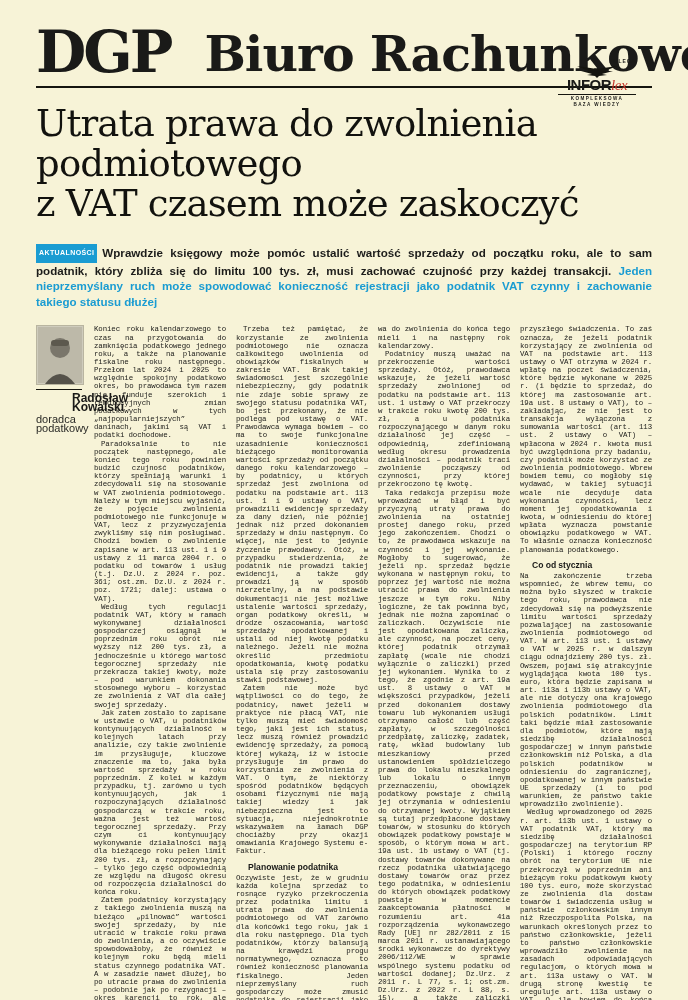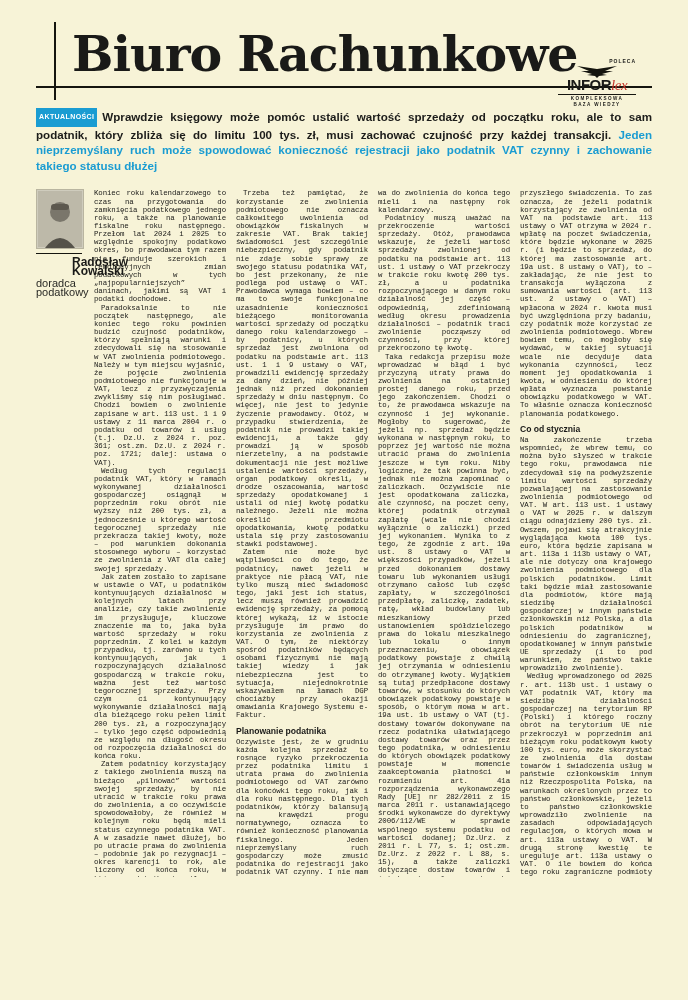--- a/index.html
+++ b/index.html
@@ -45,21 +45,21 @@
   .photo{width:46px;height:58px;border:1px solid #b9b5a0;background:#d8d5c6;display:block;}
   .author-rule{border-bottom:1.5px solid #15150f;width:46px;margin:4px 0 4px;}
   .author-name{font-size:12px;font-weight:700;line-height:9px;margin-left:36px;}
   .author-role{font-size:11px;line-height:9px;margin-top:3px;color:#2a2a26;}
 
   .col{flex:1 1 0;overflow:hidden;font-size:7.4px;line-height:8.15px;text-align:justify;
     letter-spacing:-0.1px;hyphens:auto;-webkit-hyphens:auto;word-spacing:-0.2px;}
   .col p{margin:0;font-family:Liberation Mono, monospace;}
   .col p.ind{text-indent:7px;}
   .subhead{font-family:"Liberation Sans", sans-serif;font-weight:700;font-size:8.6px;
-    margin:7px 0 3px;letter-spacing:0;}
+    margin:7px 12px 3px;letter-spacing:0;}
   .endline{text-align:right;margin-top:1px;}
   .endmark{color:#e2492f;font-size:7.5px;font-weight:700;letter-spacing:1px;}
 </style>
 </head>
 <body>
 
 <div class="page">
 
   <header>
     <div class="infor">
@@ -68,26 +68,31 @@
         <path d="M22 4 L2 1 L14 6 L6 6 L17 9 L12 10 L20 11 L22 13 L24 11 L32 10 L27 9 L38 6 L30 6 L42 1 Z" fill="#15150f"></path>
       </svg>
       <div class="brand"><span>INFOR</span><span class="lex">lex</span></div>
       <div class="tag">
         <div>KOMPLEKSOWA</div>
         <div>BAZA WIEDZY</div>
       </div>
     </div>
 
     <div class="mast-row">
+      <div class="dgp">DGP</div>
       <div class="mast-div"></div>
       <div class="mast-title">Biuro Rachunkowe</div>
     </div>
     <div class="mast-rule"></div>
   </header>
 
+  <h1 class="headline" style="margin:16px 0 0;">
+    <div>Utrata prawa do zwolnienia podmiotowego</div>
+    <div>z VAT czasem może zaskoczyć</div>
+  </h1>
 
   <div class="lead">
     <span class="badge">AKTUALNOŚCI</span><span>Wprawdzie księgowy może pomóc ustalić wartość sprzedaży od początku roku, ale to sam podatnik, który zbliża się do limitu 100 tys. zł, musi zachować czujność przy każdej transakcji. </span><span class="accent">Jeden nieprzemyślany ruch może spowodować konieczność rejestracji jako podatnik VAT czynny i zachowanie takiego statusu dłużej</span>
   </div>
 
   <div class="cols">
 
     <aside class="authorcol">
       <svg class="photo" viewBox="0 0 46 58">
         <rect width="46" height="58" fill="#cfccbd"></rect>

